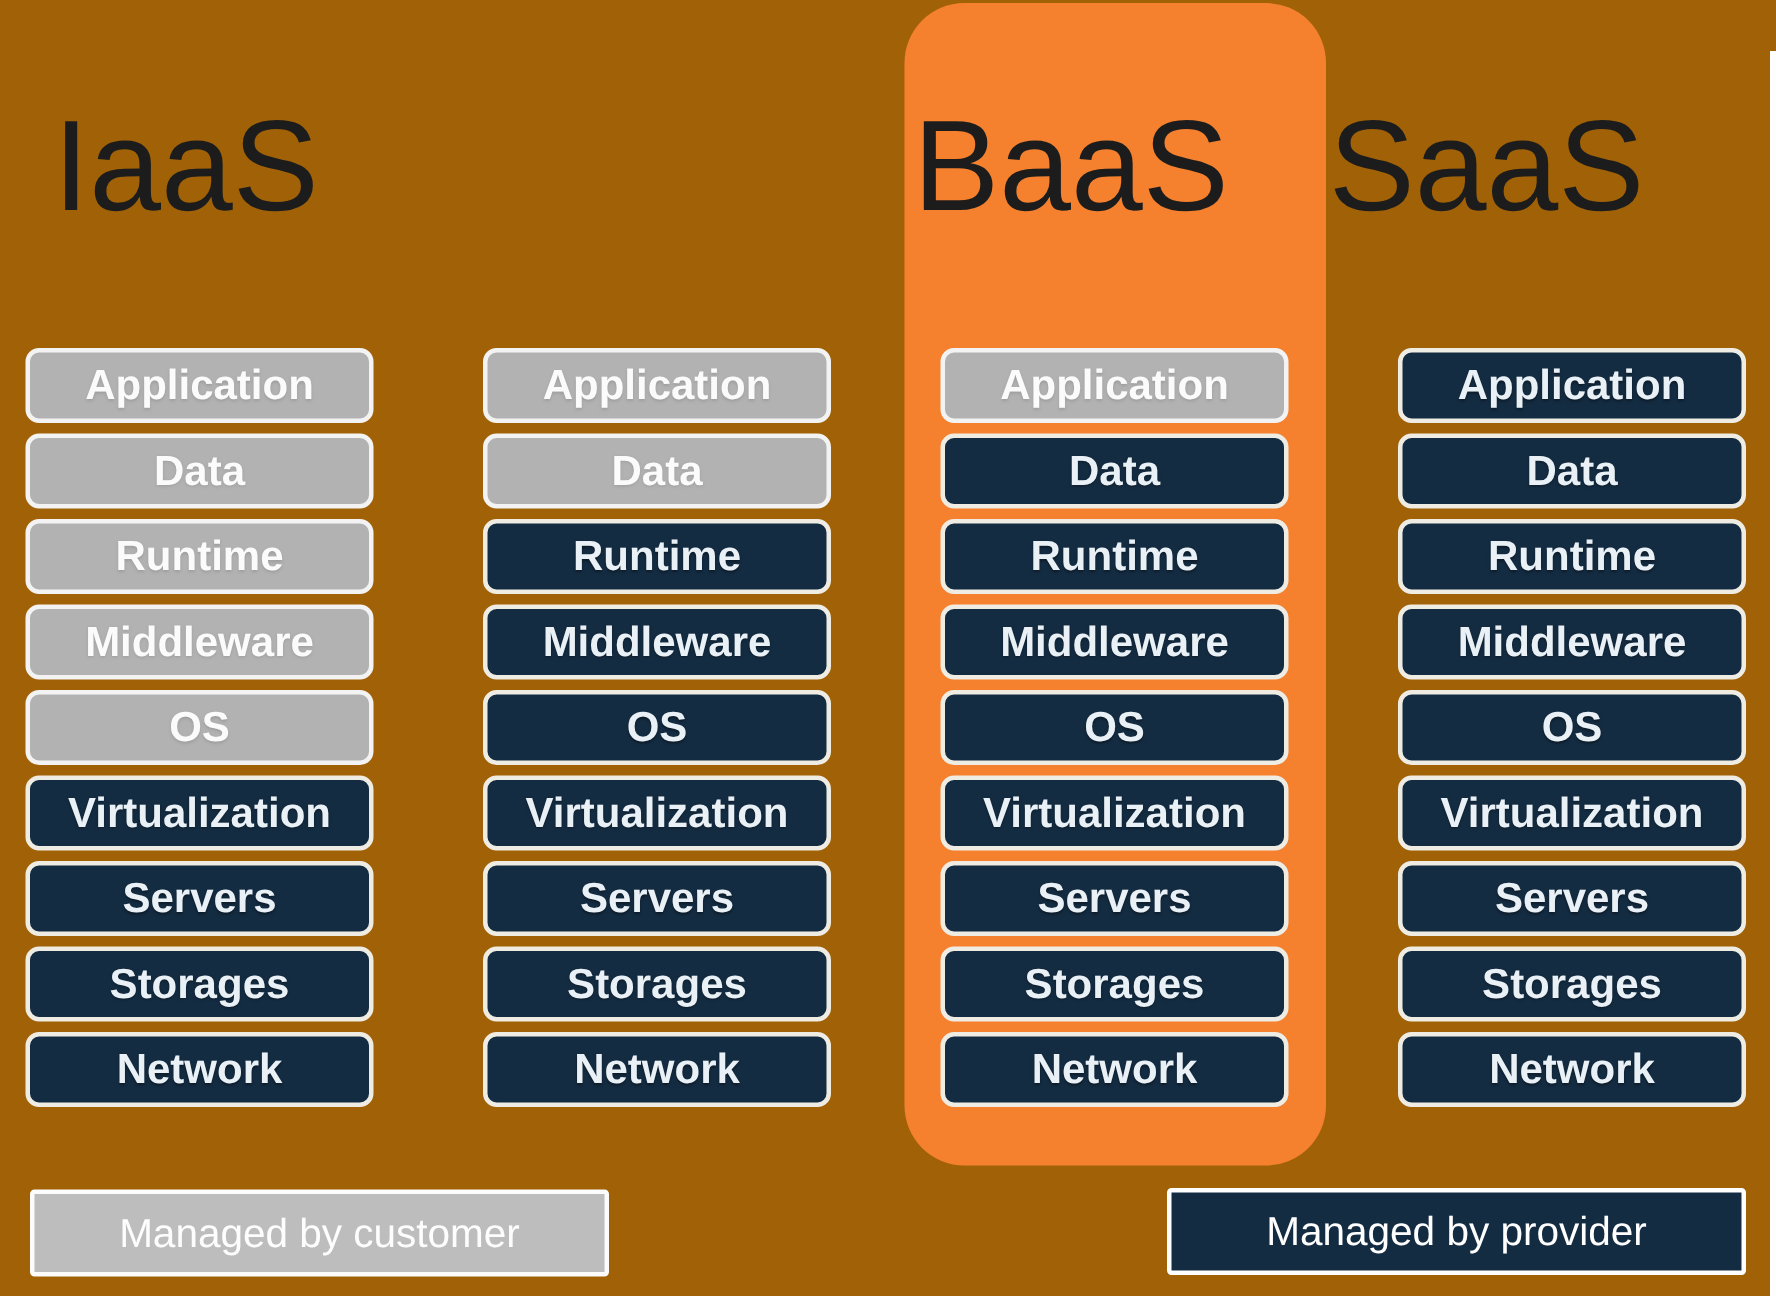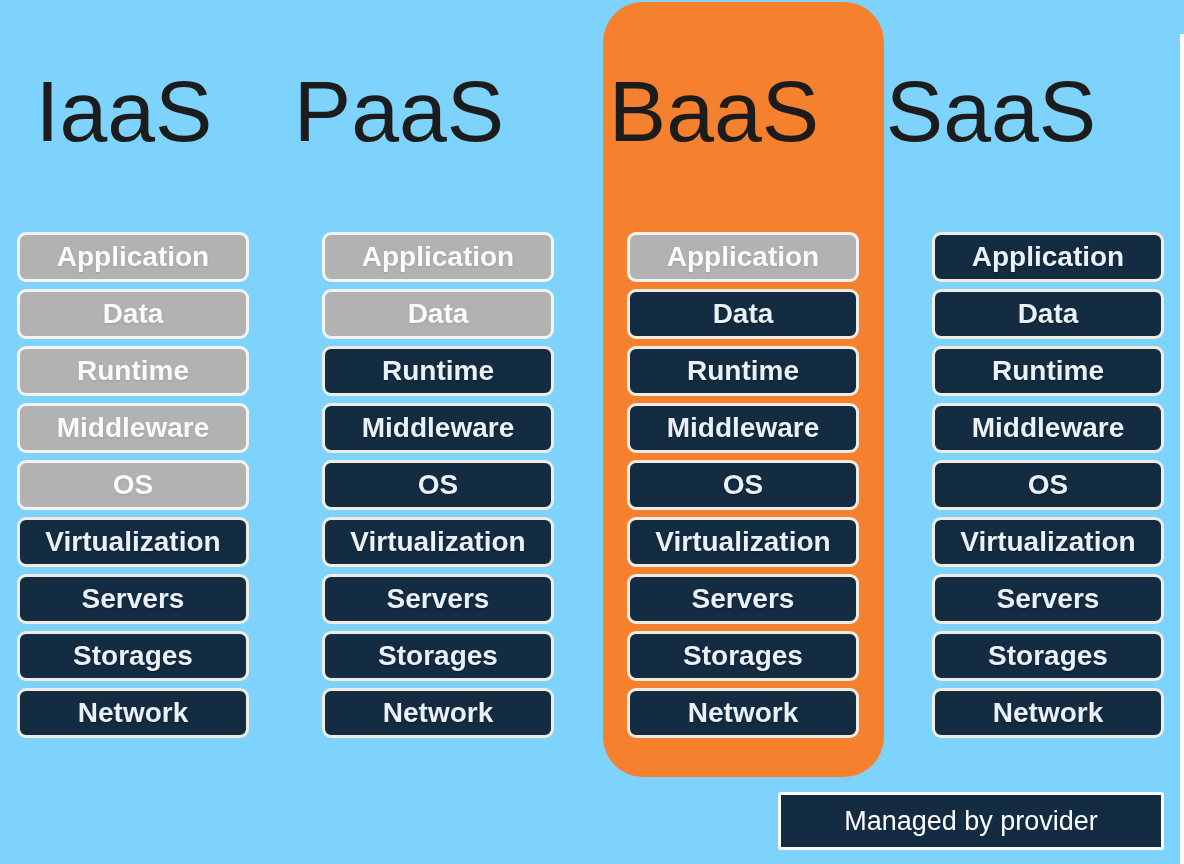--- a/index.html
+++ b/index.html
@@ -1,18 +1,18 @@
 <!DOCTYPE html>
 <html><head>
 <meta charset="utf-8">
 <style>
   html,body { margin:0; padding:0; background:#888; }
   .canvas {
     position:relative; width:1184px; height:864px;
-    background:#7dd3fc; overflow:hidden;
+    background:#a16207; overflow:hidden;
     font-family:"Liberation Sans", sans-serif;
   }
   
   .highlight-panel {
     position:absolute; left:603px; top:2px; width:281px; height:775px;
     background:#f5812f; border-radius:40px;
   }
   
   .col-header {
     position:absolute; top:62px; transform:translateX(-50%);
@@ -70,21 +70,20 @@
   }
 </style>
 </head>
 <body>
 
 <div class="canvas">
 
   <div class="highlight-panel"></div>
 
   <div class="col-header h0">IaaS</div>
-  <div class="col-header h1">PaaS</div>
   <div class="col-header h3">SaaS</div>
   <div class="col-header h2">BaaS</div>
 
   <div class="stack s0">
     <div class="layer customer">Application</div>
     <div class="layer customer">Data</div>
     <div class="layer customer">Runtime</div>
     <div class="layer customer">Middleware</div>
     <div class="layer customer">OS</div>
     <div class="layer provider">Virtualization</div>
@@ -122,17 +121,18 @@
     <div class="layer provider">Data</div>
     <div class="layer provider">Runtime</div>
     <div class="layer provider">Middleware</div>
     <div class="layer provider">OS</div>
     <div class="layer provider">Virtualization</div>
     <div class="layer provider">Servers</div>
     <div class="layer provider">Storages</div>
     <div class="layer provider">Network</div>
   </div>
 
+  <div class="legend-box customer">Managed by customer</div>
   <div class="legend-box provider">Managed by provider</div>
 
   <div class="edge-strip"></div>
 
 </div>
 
 </body></html>

